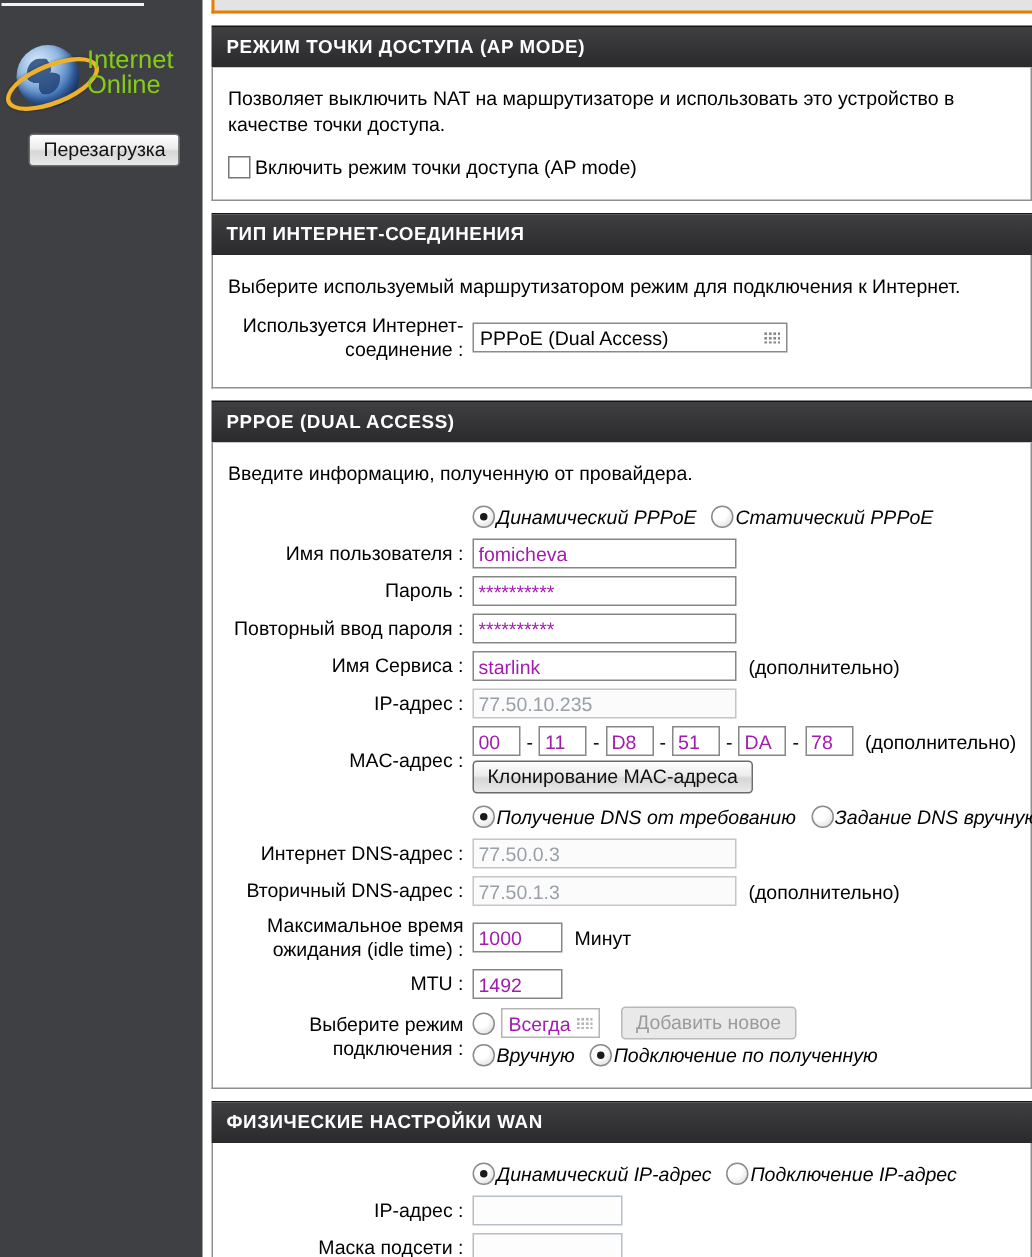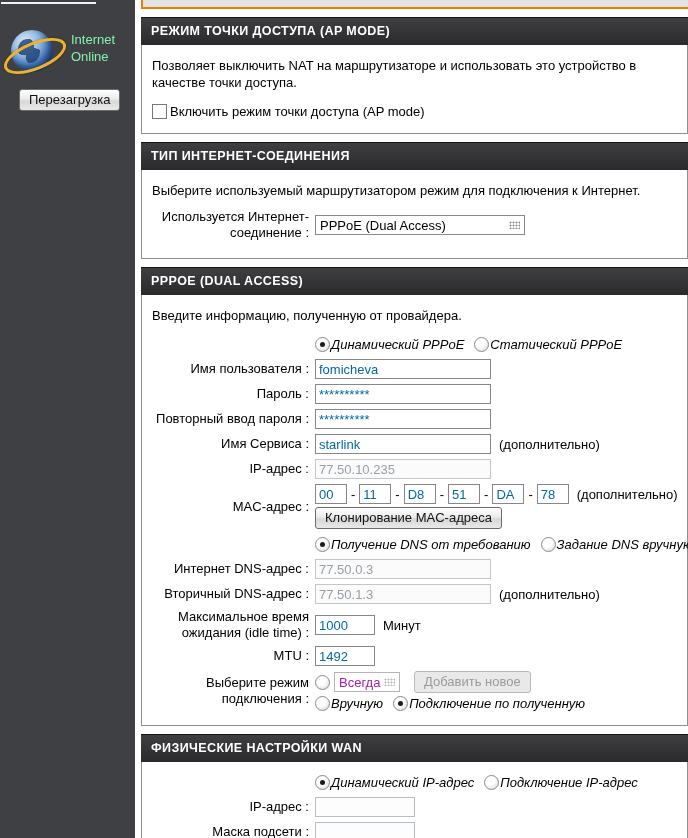--- a/index.html
+++ b/index.html
@@ -14,21 +14,21 @@
   .globe-wrap{position:absolute;left:6px;top:26px;width:52px;height:52px;}
   .globe{position:absolute;left:5px;top:4px;width:42px;height:42px;border-radius:50%;
     background:radial-gradient(circle at 34% 28%,#dcecfb 0%,#8fb6e0 35%,#3f71b5 60%,#173f7d 95%);
     box-shadow:inset -3px -4px 6px rgba(0,0,25,.45);}
   .globe::after{content:"";position:absolute;left:7px;top:9px;width:22px;height:24px;border-radius:45% 55% 50% 60%;
     background:radial-gradient(circle at 30% 30%,#1c3f74 0 40%,transparent 41%),
                radial-gradient(circle at 75% 75%,#1c3f74 0 35%,transparent 36%);
     opacity:.8;}
   .globe-ring{position:absolute;left:-4px;top:16px;width:60px;height:22px;border:3px solid #f0b22b;
     border-radius:50%;transform:rotate(-22deg);box-shadow:0 0 2px rgba(0,0,0,.4);}
-  .net-status{position:absolute;left:71px;top:31px;color:#86efac;line-height:17px;font-size:13px;}
+  .net-status{position:absolute;left:58px;top:31px;color:#84cc16;line-height:17px;font-size:17px;}
   .btn{
     font-family:"Liberation Sans",sans-serif;font-size:13px;color:#111;
     border:1px solid #6b6b6b;border-radius:3px;padding:2px 9px 3px;
     background:linear-gradient(#fefefe,#ececec 45%,#d7d7d7 55%,#e9e9e9);
     box-shadow:inset 0 1px 0 #fff;cursor:pointer;white-space:nowrap;
   }
   .btn.disabled{color:#9b9b9b;background:#e9e9e9;border-color:#b9b9b9;box-shadow:none;cursor:default;}
   .reboot-btn{position:absolute;left:19px;top:89px;}
   
   .content{position:absolute;left:141px;top:0;width:547px;}
@@ -39,21 +39,21 @@
     font-weight:bold;font-size:12.5px;letter-spacing:.4px;padding:6px 10px 7px;}
   .sec-b{border:1px solid #8f8f8f;border-top:none;padding:8px 10px 12px;background:#fff;}
   .para{margin:4px 0 10px;line-height:17px;}
   .row{display:flex;align-items:center;margin:5px 0;min-height:20px;}
   .lbl{width:157px;flex:none;text-align:right;padding-right:6px;line-height:16px;}
   .ctl{display:flex;align-items:center;gap:4px;flex-wrap:nowrap;}
   .ctl-col{display:flex;flex-direction:column;align-items:flex-start;gap:3px;}
   .note{margin-left:4px;white-space:nowrap;}
   
   .ti{height:16px;border:1px solid #878787;padding:1px 3px;font-family:"Liberation Sans",sans-serif;
-    font-size:13px;color:#0369a1;background:#fff;width:168px;}
+    font-size:13px;color:#a21caf;background:#fff;width:168px;}
   .ti.small{width:52px;}
   .ti.mac{width:24px;}
   .ti.dis{color:#9aa0a8;border-color:#c6c6c6;background:#fbfbfc;}
   .ti.wan{width:92px;border-color:#b7bec6;background:#fdfdfe;}
   
   .checkbox{width:13px;height:13px;border:1px solid #777;background:#fff;display:inline-block;flex:none;}
   .radio{width:13px;height:13px;border:1px solid #8a8a8a;border-radius:50%;flex:none;
     background:radial-gradient(circle at 35% 30%,#fff 0 40%,#dcdcdc 90%);display:inline-flex;
     align-items:center;justify-content:center;}
   .radio.checked::after{content:"";width:5px;height:5px;border-radius:50%;background:#1a1a1a;}

